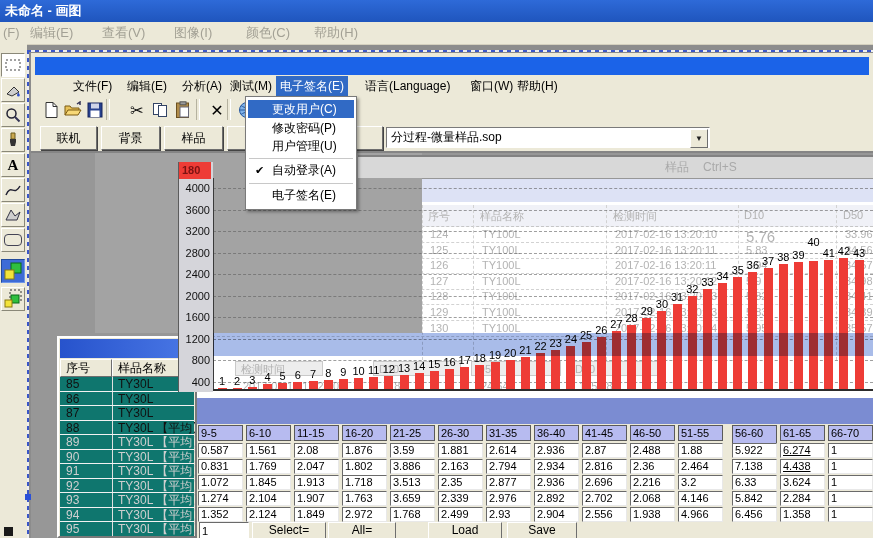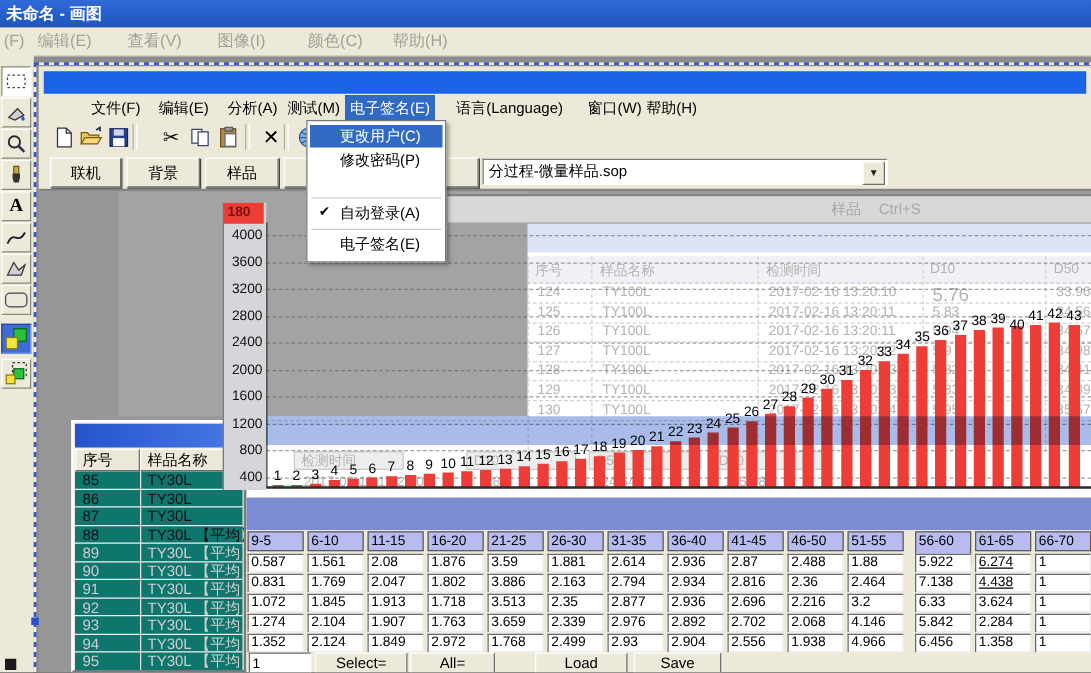--- a/index.html
+++ b/index.html
@@ -410,21 +410,21 @@
       <div class="blab" style="position: absolute; left: 549.78px; top: 101.956px;">35</div>
       <div class="bar" style="position: absolute; left: 570.45px; top: 109.85px; height: 118.15px; background: rgb(238, 60, 54);"></div>
       <div class="blab" style="position: absolute; left: 564.95px; top: 96.85px;">36</div>
       <div class="bar" style="position: absolute; left: 585.62px; top: 106.087px; height: 121.912px; background: rgb(238, 60, 54);"></div>
       <div class="blab" style="position: absolute; left: 580.12px; top: 93.0875px;">37</div>
       <div class="bar" style="position: absolute; left: 600.79px; top: 102.056px; height: 125.944px; background: rgb(238, 60, 54);"></div>
       <div class="blab" style="position: absolute; left: 595.29px; top: 89.0562px;">38</div>
       <div class="bar" style="position: absolute; left: 615.96px; top: 99.9062px; height: 128.094px; background: rgb(238, 60, 54);"></div>
       <div class="blab" style="position: absolute; left: 610.46px; top: 86.9062px;">39</div>
       <div class="bar" style="position: absolute; left: 631.13px; top: 99.1px; height: 128.9px; background: rgb(238, 60, 54);"></div>
-      <div class="blab" style="position: absolute; left: 625.63px; top: 92px;">40</div>
+      <div class="blab" style="position: absolute; left: 625.63px; top: 74px;">40</div>
       <div class="bar" style="position: absolute; left: 646.3px; top: 98.025px; height: 129.975px; background: rgb(238, 60, 54);"></div>
       <div class="blab" style="position: absolute; left: 640.8px; top: 85.025px;">41</div>
       <div class="bar" style="position: absolute; left: 661.47px; top: 96.1437px; height: 131.856px; background: rgb(238, 60, 54);"></div>
       <div class="blab" style="position: absolute; left: 655.97px; top: 83.1437px;">42</div>
       <div class="bar" style="position: absolute; left: 676.64px; top: 98.025px; height: 129.975px; background: rgb(238, 60, 54);"></div>
       <div class="blab" style="position: absolute; left: 671.14px; top: 85.025px;">43</div>
       <div id="vaxis" class="abs"></div>
       <div id="haxis" class="abs"></div>
       <div id="badge" class="abs">180</div>
     </div>
@@ -510,21 +510,21 @@
         <div class="gcell dt" style="position: absolute; left: 337px; top: 45px; width: 45px; height: 15px;">2.936</div>
         <div class="gcell dt" style="position: absolute; left: 385px; top: 45px; width: 45px; height: 15px;">2.87</div>
         <div class="gcell dt" style="position: absolute; left: 433px; top: 45px; width: 45px; height: 15px;">2.488</div>
         <div class="gcell dt" style="position: absolute; left: 481px; top: 45px; width: 45px; height: 15px;">1.88</div>
         <div class="gcell dt" style="position: absolute; left: 535px; top: 45px; width: 45px; height: 15px;">5.922</div>
         <div class="gcell dt" style="position: absolute; left: 583px; top: 45px; width: 45px; height: 15px; text-decoration: underline;">6.274</div>
         <div class="gcell dt" style="position: absolute; left: 631px; top: 45px; width: 45px; height: 15px;">1</div>
         <div class="gcell dt" style="position: absolute; left: 1px; top: 61px; width: 45px; height: 15px;">0.831</div>
         <div class="gcell dt" style="position: absolute; left: 49px; top: 61px; width: 45px; height: 15px;">1.769</div>
         <div class="gcell dt" style="position: absolute; left: 97px; top: 61px; width: 45px; height: 15px;">2.047</div>
-        <div class="gcell dt" style="position: absolute; left: 145px; top: 61px; width: 45px; height: 15px;">1.802</div>
+        <div class="gcell dt" style="position: absolute; left: 145px; top: 61px; width: 45px; height: 30px;">1.802</div>
         <div class="gcell dt" style="position: absolute; left: 193px; top: 61px; width: 45px; height: 15px;">3.886</div>
         <div class="gcell dt" style="position: absolute; left: 241px; top: 61px; width: 45px; height: 15px;">2.163</div>
         <div class="gcell dt" style="position: absolute; left: 289px; top: 61px; width: 45px; height: 15px;">2.794</div>
         <div class="gcell dt" style="position: absolute; left: 337px; top: 61px; width: 45px; height: 15px;">2.934</div>
         <div class="gcell dt" style="position: absolute; left: 385px; top: 61px; width: 45px; height: 15px;">2.816</div>
         <div class="gcell dt" style="position: absolute; left: 433px; top: 61px; width: 45px; height: 15px;">2.36</div>
         <div class="gcell dt" style="position: absolute; left: 481px; top: 61px; width: 45px; height: 15px;">2.464</div>
         <div class="gcell dt" style="position: absolute; left: 535px; top: 61px; width: 45px; height: 15px;">7.138</div>
         <div class="gcell dt" style="position: absolute; left: 583px; top: 61px; width: 45px; height: 15px; text-decoration: underline;">4.438</div>
         <div class="gcell dt" style="position: absolute; left: 631px; top: 61px; width: 45px; height: 15px;">1</div>
@@ -584,20 +584,23 @@
   <div class="abs marqv" style="left:27px;top:50px;width:2px;height:488px;"></div>
   <div id="marqhandle" class="abs"></div>
 
   <div id="usermenu" class="abs">
       <div class="umitem hl" style="position: absolute; top: 3px;">
         <div class="txt" style="position: absolute;">更改用户(C)</div>
       </div>
       <div class="umitem" style="position: absolute; top: 22px;">
         <div class="txt" style="position: absolute;">修改密码(P)</div>
       </div>
+      <div class="umitem" style="position: absolute; top: 40px;">
+        <div class="txt" style="position: absolute;">用户管理(U)</div>
+      </div>
       <div class="umsep" style="position: absolute; top: 61px;"></div>
       <div class="umitem" style="position: absolute; top: 64px;">
         <div class="chk" style="position: absolute;">✔</div>
         <div class="txt" style="position: absolute;">自动登录(A)</div>
       </div>
       <div class="umsep" style="position: absolute; top: 86px;"></div>
       <div class="umitem" style="position: absolute; top: 89px;">
         <div class="txt" style="position: absolute;">电子签名(E)</div>
       </div>
     </div>

